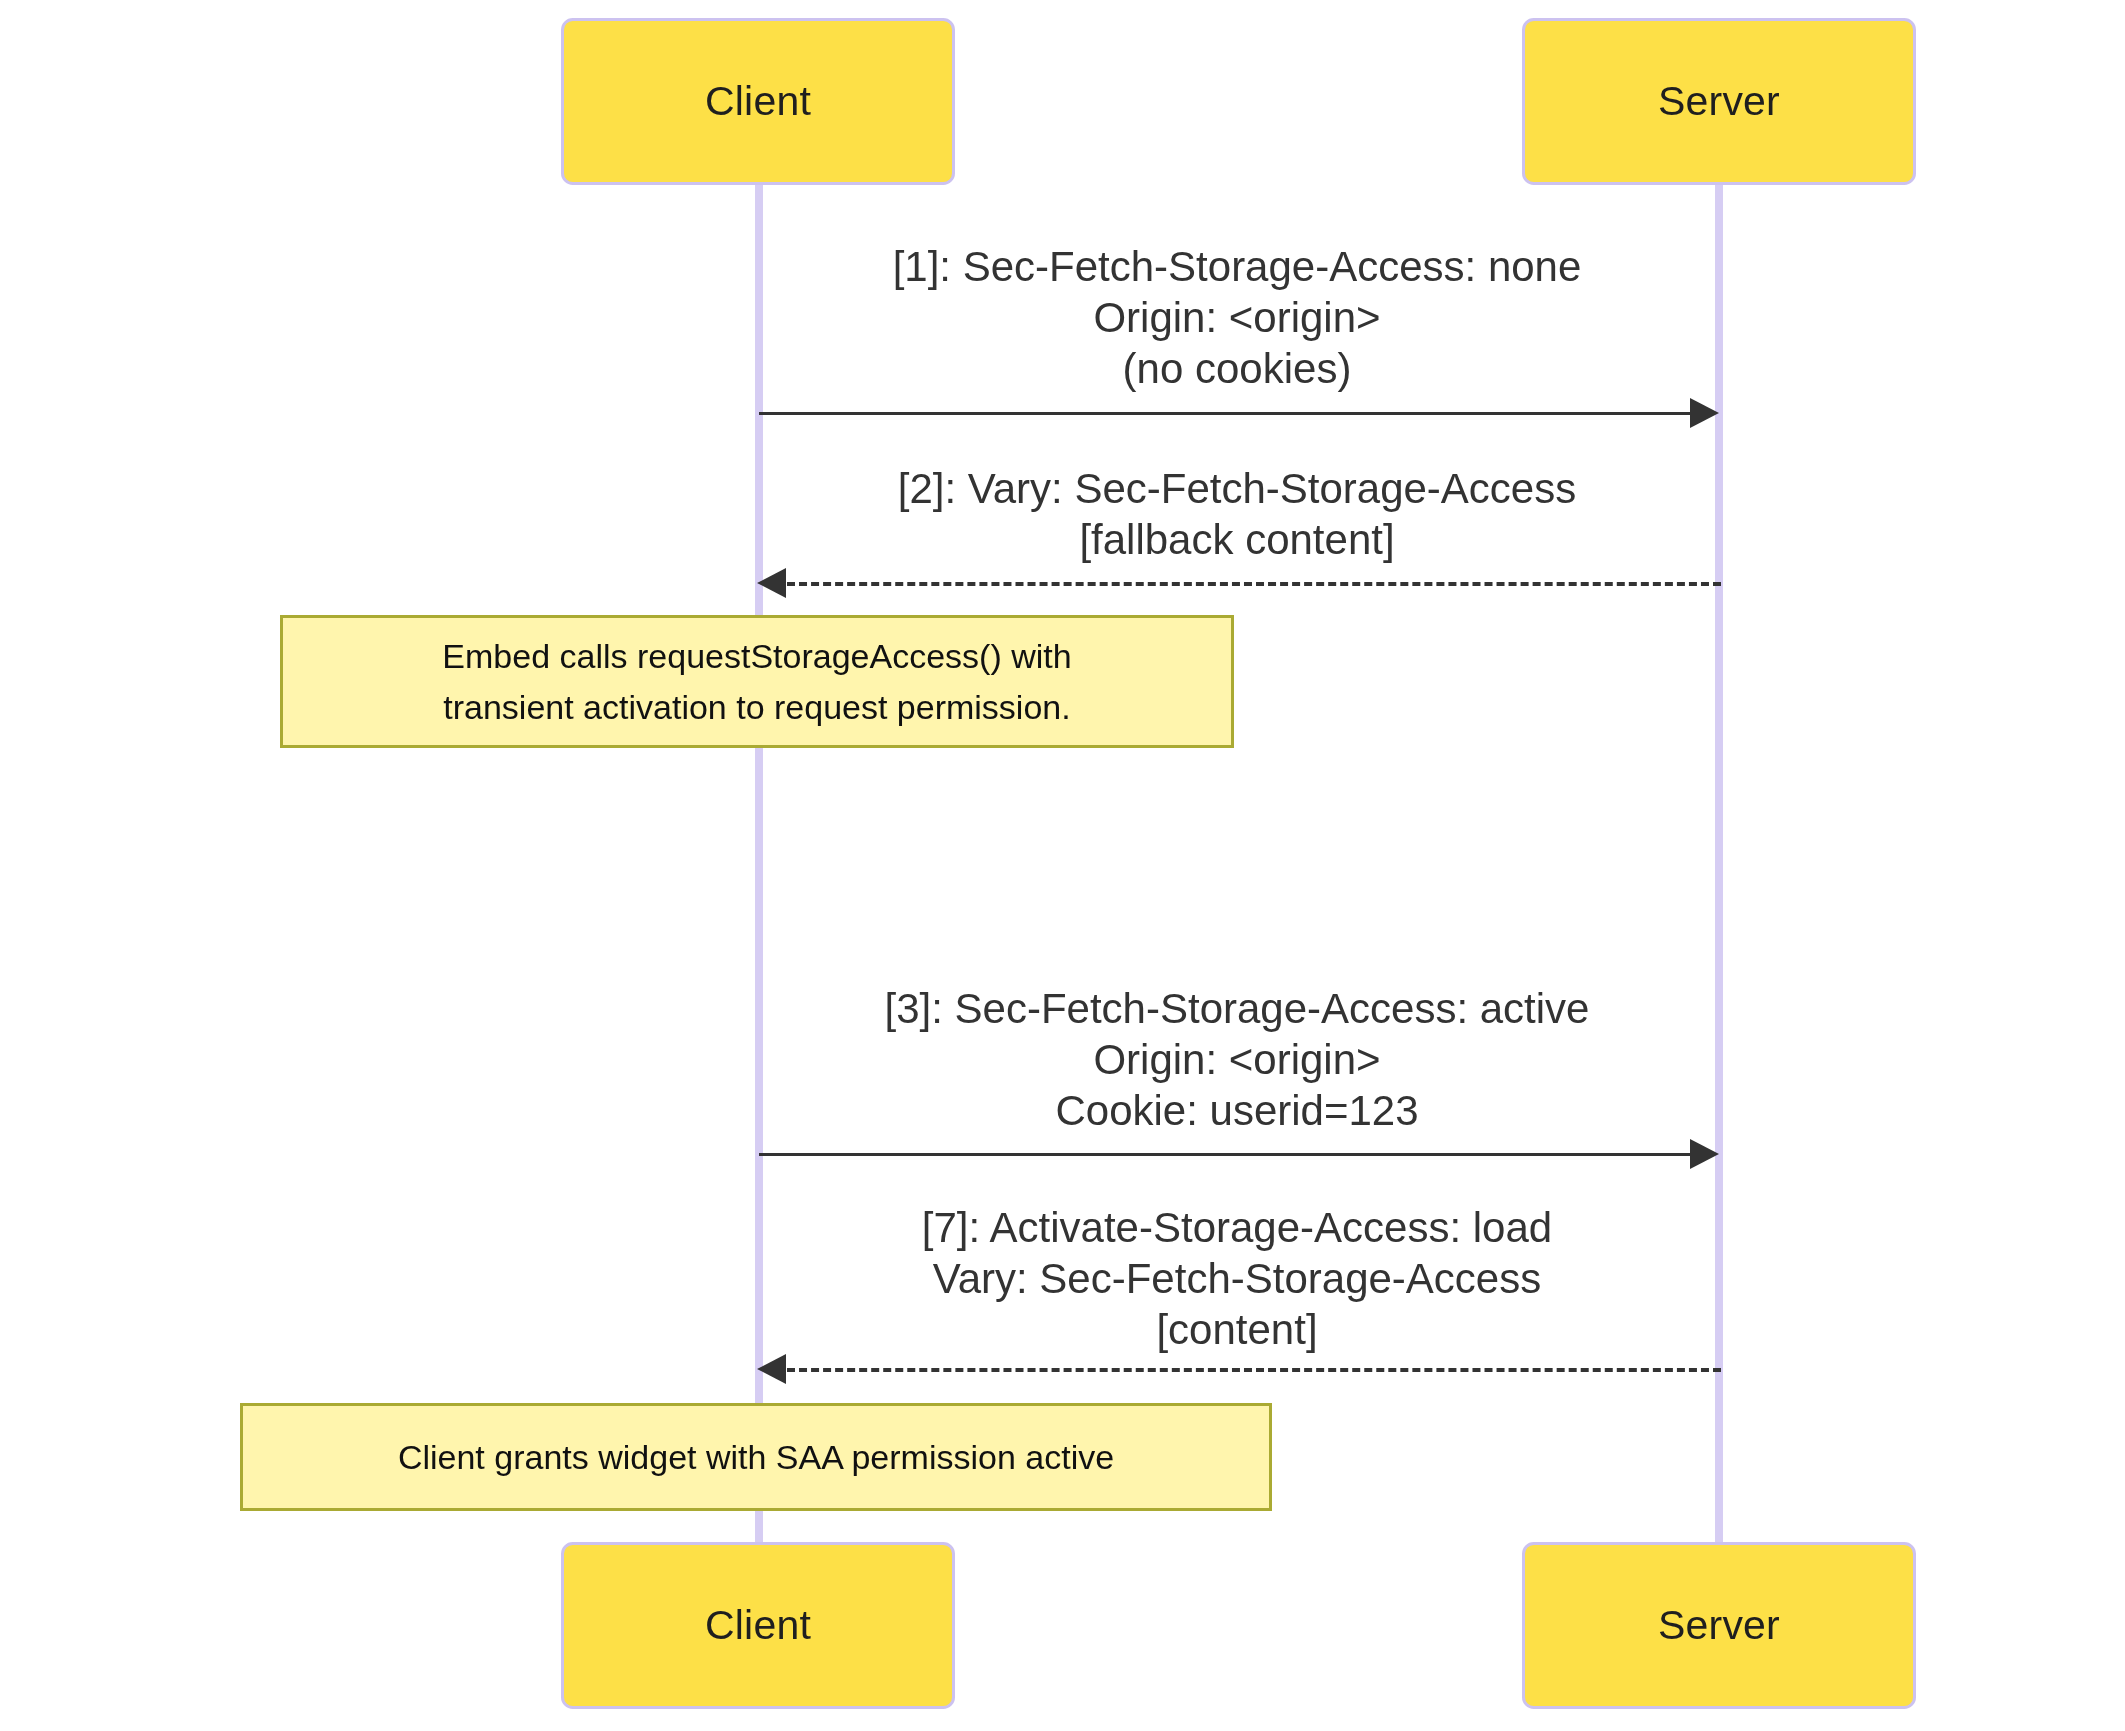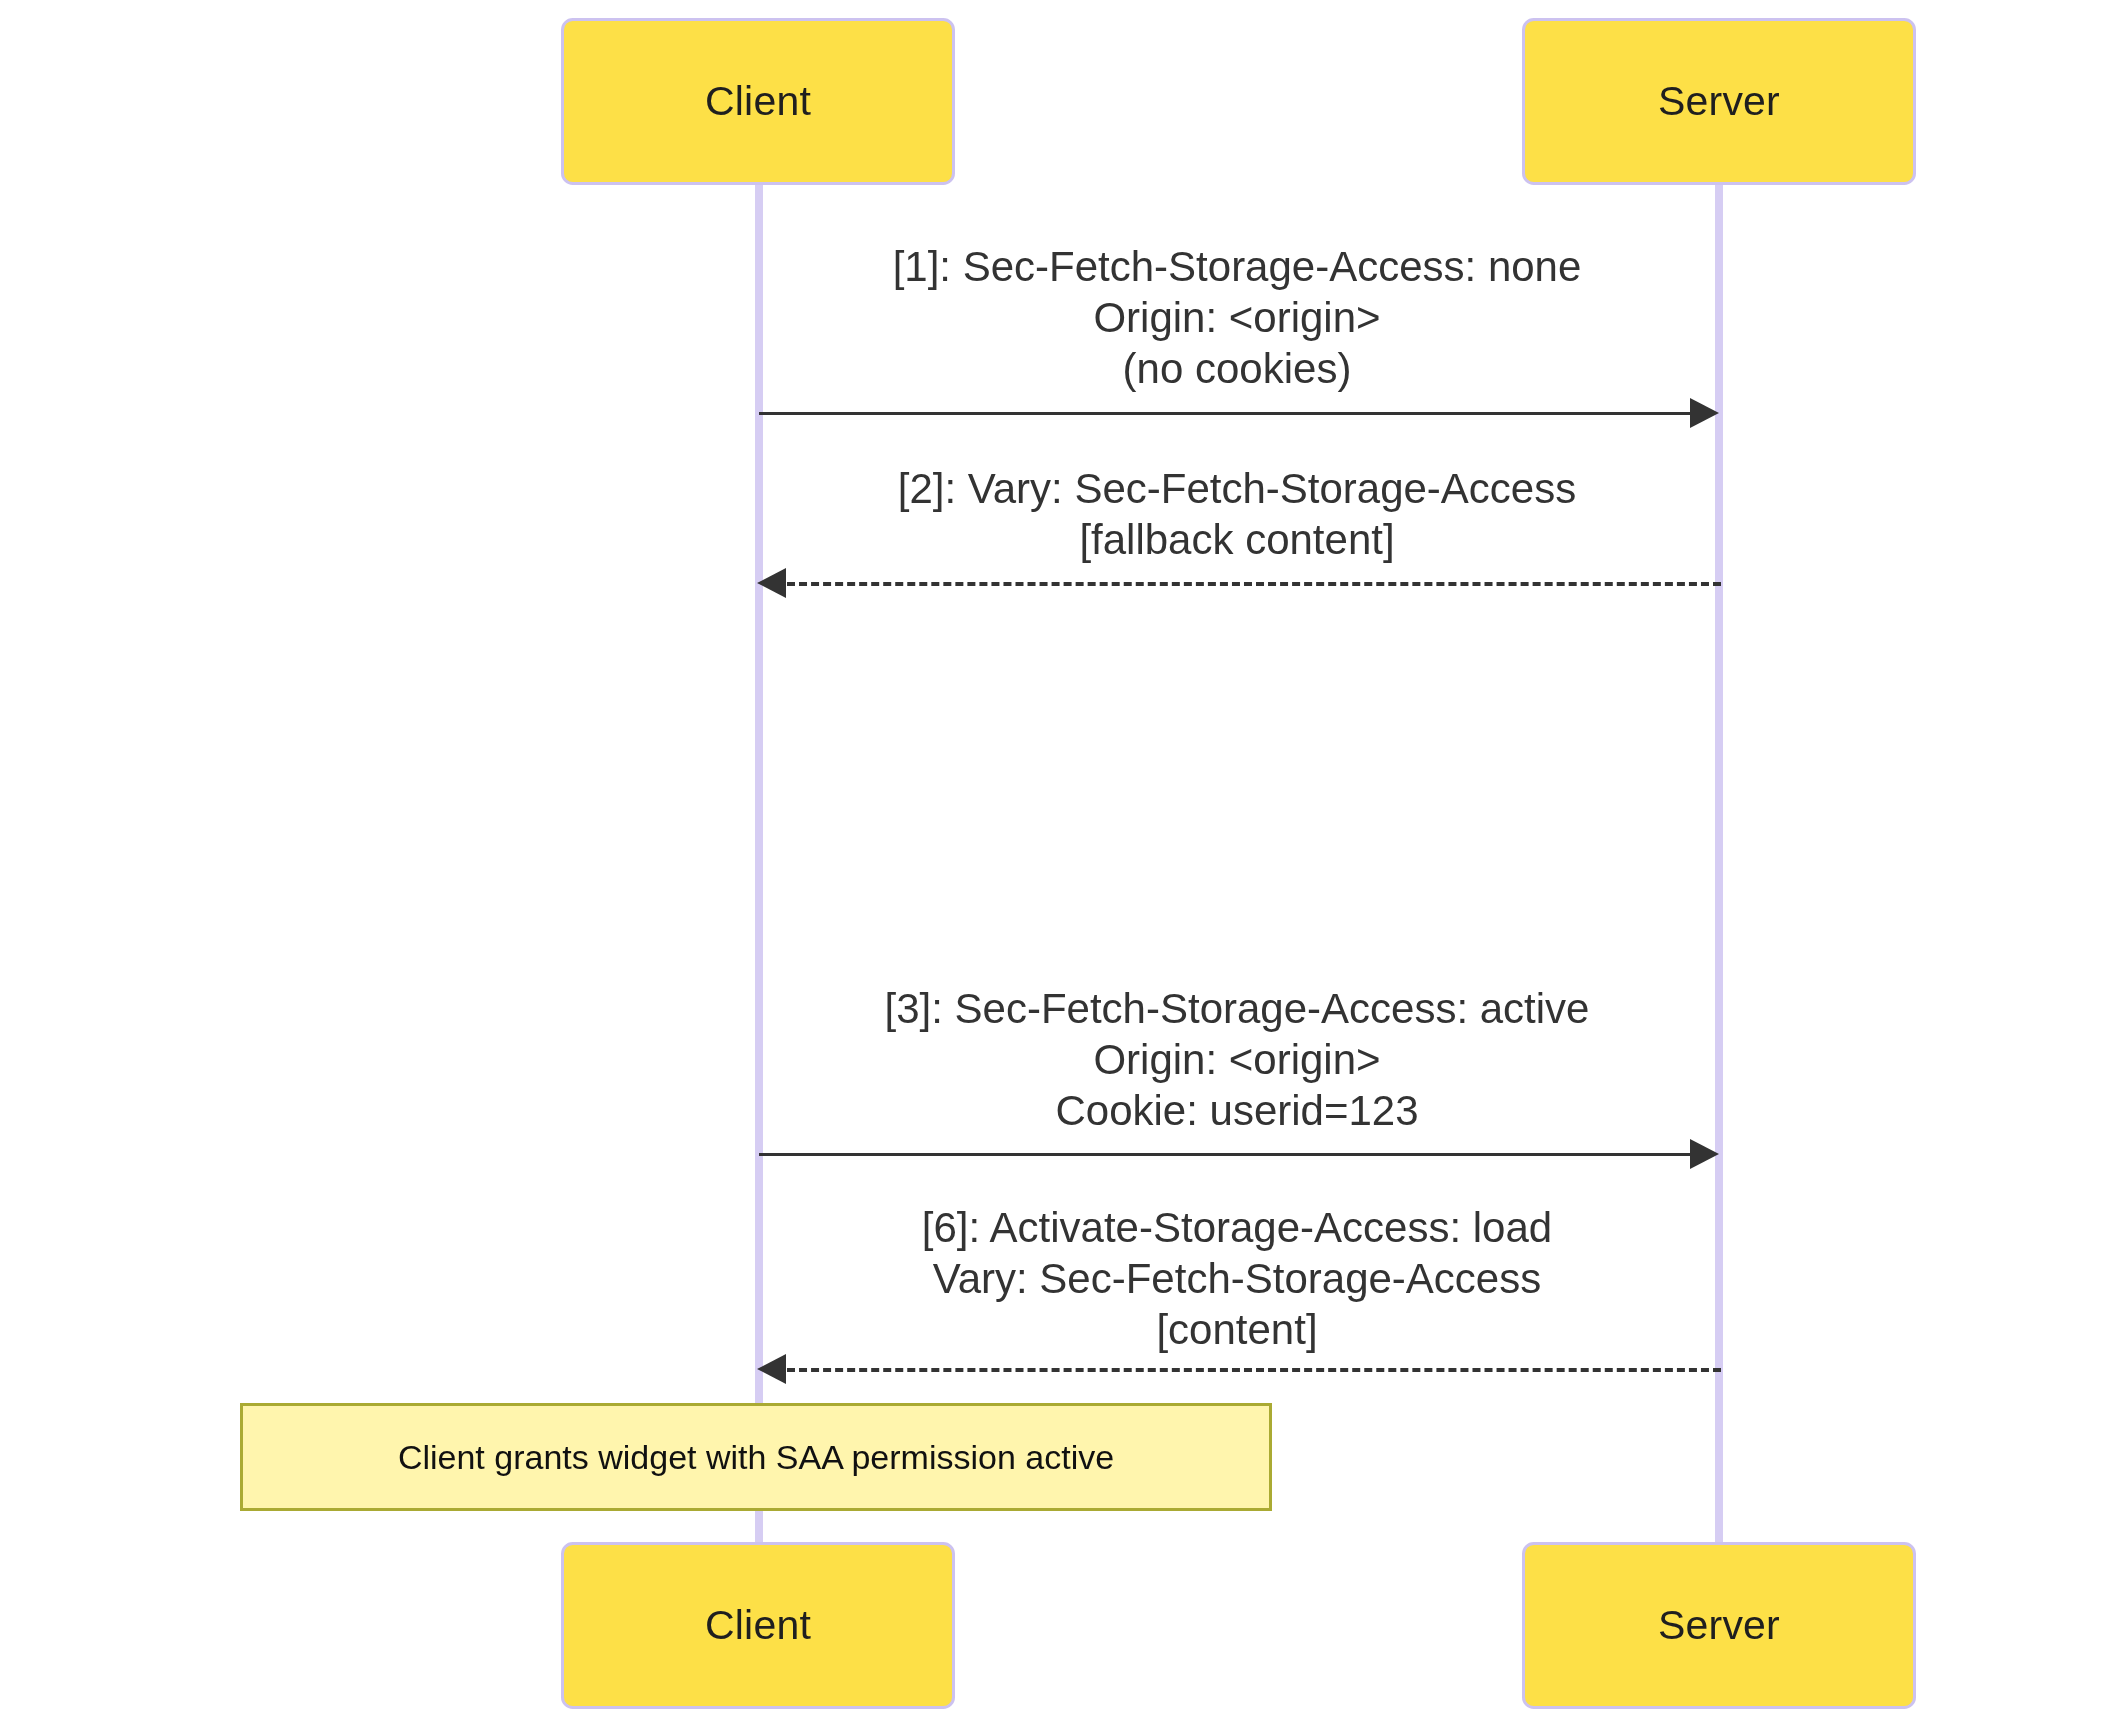--- a/index.html
+++ b/index.html
@@ -131,31 +131,35 @@
     <div class="arrowhead right" style="left:931px;"></div>
   </div>
 
   <div class="msg-text" style="left:759px; top:463px; width:956px;">[2]: Vary: Sec-Fetch-Storage-Access
 [fallback content]</div>
   <div class="msg" style="left:755px; top:582px; width:965px;">
     <div class="msg-line dashed" style="left:31.5px; width:934px;"></div>
     <div class="arrowhead left" style="left:2px;"></div>
   </div>
 
+  <div class="note" style="left:280px; top:615px; width:954px; height:133px;">
+    <div class="note-text">Embed calls requestStorageAccess() with
+transient activation to request permission.</div>
+  </div>
 
 
   <div class="msg-text" style="left:759px; top:983px; width:956px;">[3]: Sec-Fetch-Storage-Access: active
 Origin: &lt;origin&gt;
 Cookie: userid=123</div>
   <div class="msg" style="left:759px; top:1153px; width:960px;">
     <div class="msg-line" style="left:0; width:931px;"></div>
     <div class="arrowhead right" style="left:931px;"></div>
   </div>
 
-  <div class="msg-text" style="left:759px; top:1202px; width:956px;">[6]: Activate-Storage-Access: load
+  <div class="msg-text" style="left:759px; top:1202px; width:956px;">[7]: Activate-Storage-Access: load
 Vary: Sec-Fetch-Storage-Access
 [content]</div>
   <div class="msg" style="left:755px; top:1368px; width:965px;">
     <div class="msg-line dashed" style="left:31.5px; width:934px;"></div>
     <div class="arrowhead left" style="left:2px;"></div>
   </div>
 
   <div class="note" style="left:240px; top:1403px; width:1032px; height:108px;">
     <div class="note-text">Client grants widget with SAA permission active</div>
   </div>

